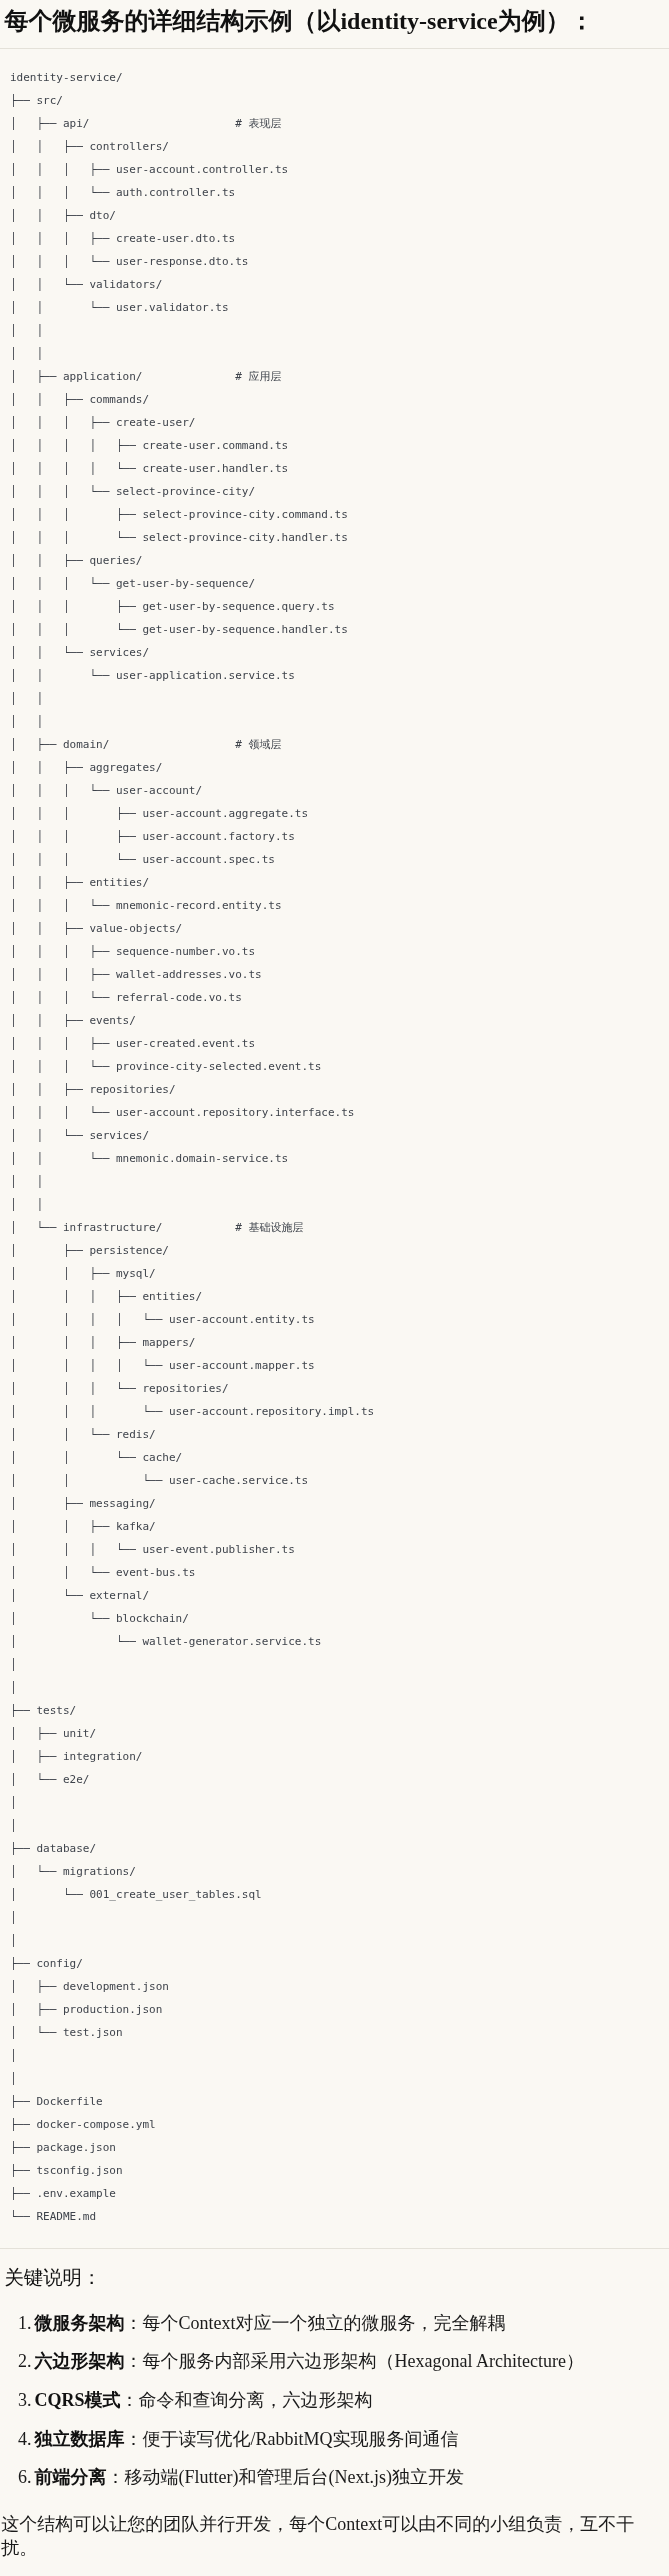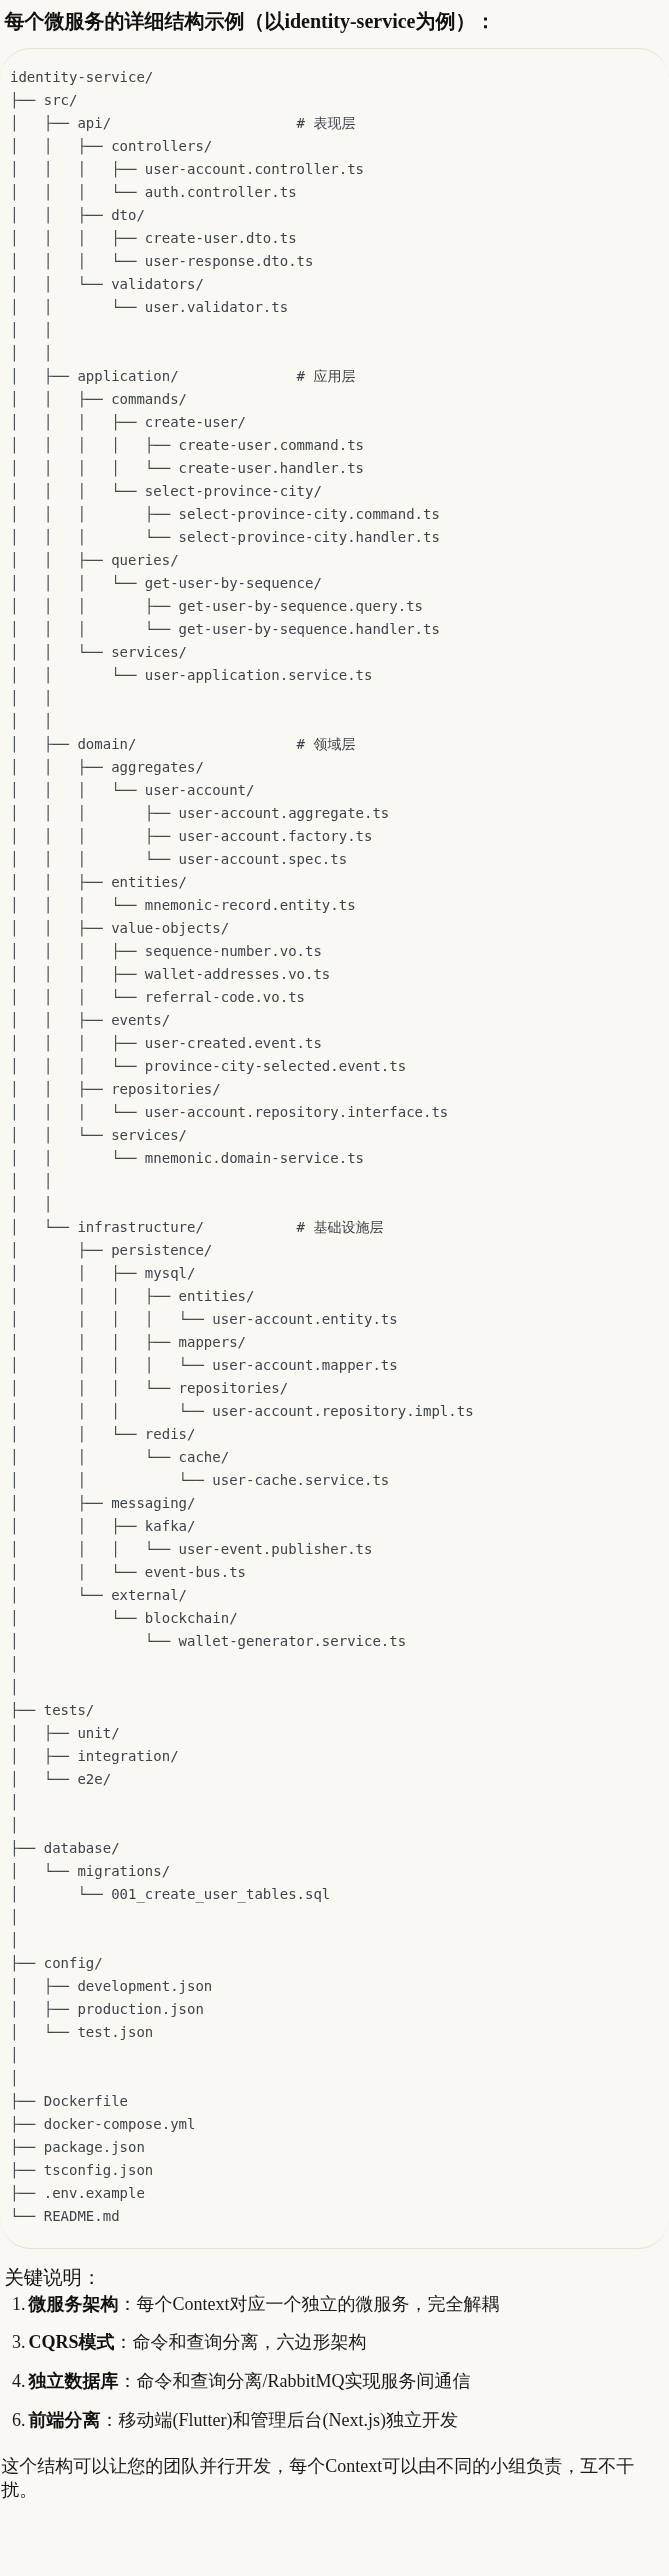--- a/index.html
+++ b/index.html
@@ -9,50 +9,49 @@
   }
   body {
     width: 669px;
     min-height: 2576px;
     color: #181818;
     font-family: "Liberation Serif", "DejaVu Serif", serif;
   }
   .doc-title {
     font-family: "Liberation Serif", "DejaVu Serif", serif;
     font-weight: 700;
-    font-size: 20px;
+    font-size: 24px;
     line-height: 27px;
     margin: 7.5px 6.3px 0 4.4px;
     color: #111111;
   }
   .code-block {
     display: block;
     border-top: 0.6px solid #e4e1d9;
     border-bottom: 0.6px solid #e4e1d9;
     margin: 13.8px 0 0 0;
     padding: 16.3px 5px 20px 10px;
     font-family: "DejaVu Sans Mono", "Liberation Mono", monospace;
-    font-size: 14px;
+    font-size: 11px;
     line-height: 23px;
     color: #3e434b;
     white-space: pre;
     overflow: hidden;
-    border-radius: 31px;
   }
   .notes-title {
     font-weight: 400;
     font-size: 19.4px;
     line-height: 26px;
     margin: 16.3px 5px 0 4.4px;
     color: #111111;
   }
   .notes-list {
     list-style: none;
-    margin: 2px 0 0 0;
-    padding: 0 0 0 12px;
+    margin: 21px 0 0 0;
+    padding: 0 0 0 18px;
   }
   .notes-list li {
     font-size: 18px;
     line-height: 23px;
     margin-bottom: 15.6px;
     color: #1b1b1b;
     white-space: nowrap;
   }
   .note-num {
     margin-right: 3.1px;
@@ -167,21 +166,22 @@
 ├── docker-compose.yml
 ├── package.json
 ├── tsconfig.json
 ├── .env.example
 └── README.md</code></pre>
 
   <h2 class="notes-title">关键说明：</h2>
 
   <ol class="notes-list">
       <li><span class="note-num">1.</span><span class="note-label">微服务架构</span><span>：每个Context对应一个独立的微服务，完全解耦</span></li>
+      <li><span class="note-num">2.</span><span class="note-label">六边形架构</span><span>：每个服务内部采用六边形架构（Hexagonal Architecture）</span></li>
       <li><span class="note-num">3.</span><span class="note-label">CQRS模式</span><span>：命令和查询分离，六边形架构</span></li>
-      <li><span class="note-num">4.</span><span class="note-label">独立数据库</span><span>：命令和查询分离/RabbitMQ实现服务间通信</span></li>
+      <li><span class="note-num">4.</span><span class="note-label">独立数据库</span><span>：便于读写优化/RabbitMQ实现服务间通信</span></li>
       <li><span class="note-num">6.</span><span class="note-label">前端分离</span><span>：移动端(Flutter)和管理后台(Next.js)独立开发</span></li>
     </ol>
 
   <p class="footer-para">这个结构可以让您的团队并行开发，每个Context可以由不同的小组负责，互不干扰。</p>
 
 </main>
 
 
 </body></html>

